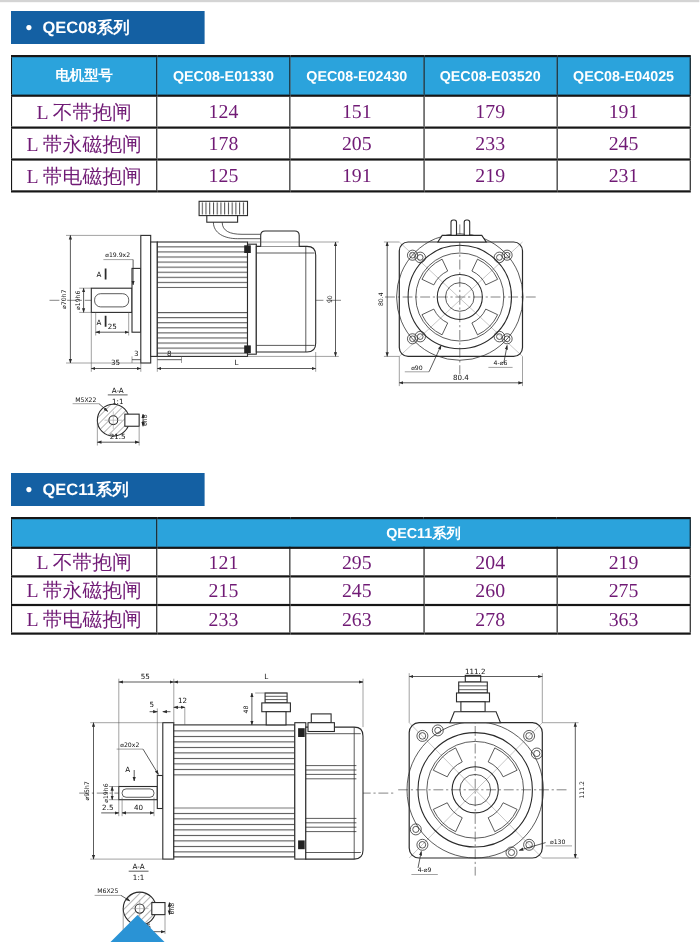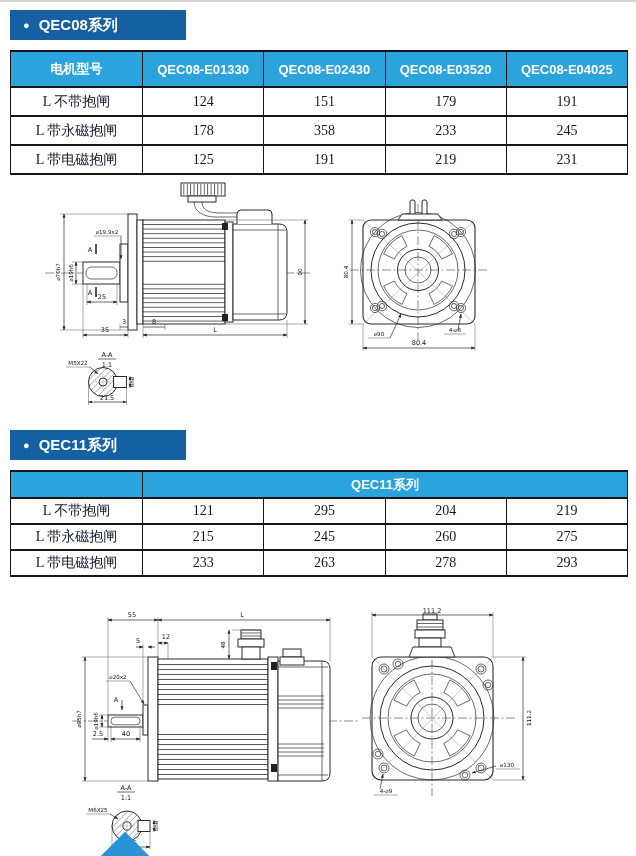--- a/index.html
+++ b/index.html
@@ -7,21 +7,21 @@
         font-family:"Liberation Sans",sans-serif;border-top:2px solid #d4d4d4;}
   .ttl{position:absolute;left:10px;width:176px;height:30px;background:#1460a3;color:#fff;
        display:flex;align-items:center;font-weight:bold;font-size:15px;}
   .ttl .blt{font-size:11px;margin:0 9px 0 13px;}
   table.tb{position:absolute;left:10px;border-collapse:collapse;table-layout:fixed;width:618px;}
   table.tb th,table.tb td{border-left:1px solid #161616;border-right:1px solid #161616;
        border-top:2px solid #161616;border-bottom:2px solid #161616;
        text-align:center;vertical-align:middle;padding:0;}
   table.tb th{background:#2ba3dc;color:#fff;font-weight:bold;font-size:13px;
        font-family:"Liberation Sans",sans-serif;}
-  table.tb td{font-family:"Liberation Serif",serif;font-size:14px;color:#0f172a;background:#fff;margin-top:31px;}
+  table.tb td{font-family:"Liberation Serif",serif;font-size:18px;color:#701a75;background:#fff;margin-top:31px;}
   td.lab{background:#d9d9d9;}
   td.alt{background:#efefef;}
   td.red{color:#e60012;background:#d9d9d9;}
   th.corner{background:#d9d9d9;}
   #t1 th{height:34px;} #t1 td{height:27px;}
   #t2 th{height:25px;} #t2 td{height:24px;}
   svg text{font-family:"DejaVu Sans",sans-serif;fill:#111;}
   .d{font-size:6.5px;text-anchor:middle;}
   .ds{font-size:5.6px;text-anchor:middle;}
   .ol{stroke:#2b2b2b;stroke-width:1;fill:none;}
@@ -63,21 +63,21 @@
     <tr>
       <td class="lab">L 不带抱闸</td>
       <td>124</td>
       <td>151</td>
       <td>179</td>
       <td>191</td>
     </tr>
     <tr>
       <td class="lab">L 带永磁抱闸</td>
       <td class="alt">178</td>
-      <td class="alt">358</td>
+      <td class="alt">205</td>
       <td class="alt">233</td>
       <td class="alt">245</td>
     </tr>
     <tr>
       <td class="lab">L 带电磁抱闸</td>
       <td>125</td>
       <td>191</td>
       <td>219</td>
       <td>231</td>
     </tr>
@@ -270,21 +270,21 @@
       <td>215</td>
       <td>245</td>
       <td>260</td>
       <td>275</td>
     </tr>
     <tr>
       <td class="lab">L 带电磁抱闸</td>
       <td class="alt">233</td>
       <td class="alt">263</td>
       <td class="alt">278</td>
-      <td class="alt">293</td>
+      <td class="alt">363</td>
     </tr>
   </tbody>
     </table>
 
   <svg style="position:absolute;left:10px;top:602px;" width="616" height="254" viewBox="0 0 616 254">
     <defs>
       <marker id="ar2" viewBox="0 0 10 10" refX="9" refY="5" markerWidth="6" markerHeight="6" orient="auto-start-reverse">
         <path d="M0,1.5 L10,5 L0,8.5 z" fill="#2b2b2b"></path>
         </marker>
       <pattern id="f2" patternUnits="userSpaceOnUse" width="6" height="5">

